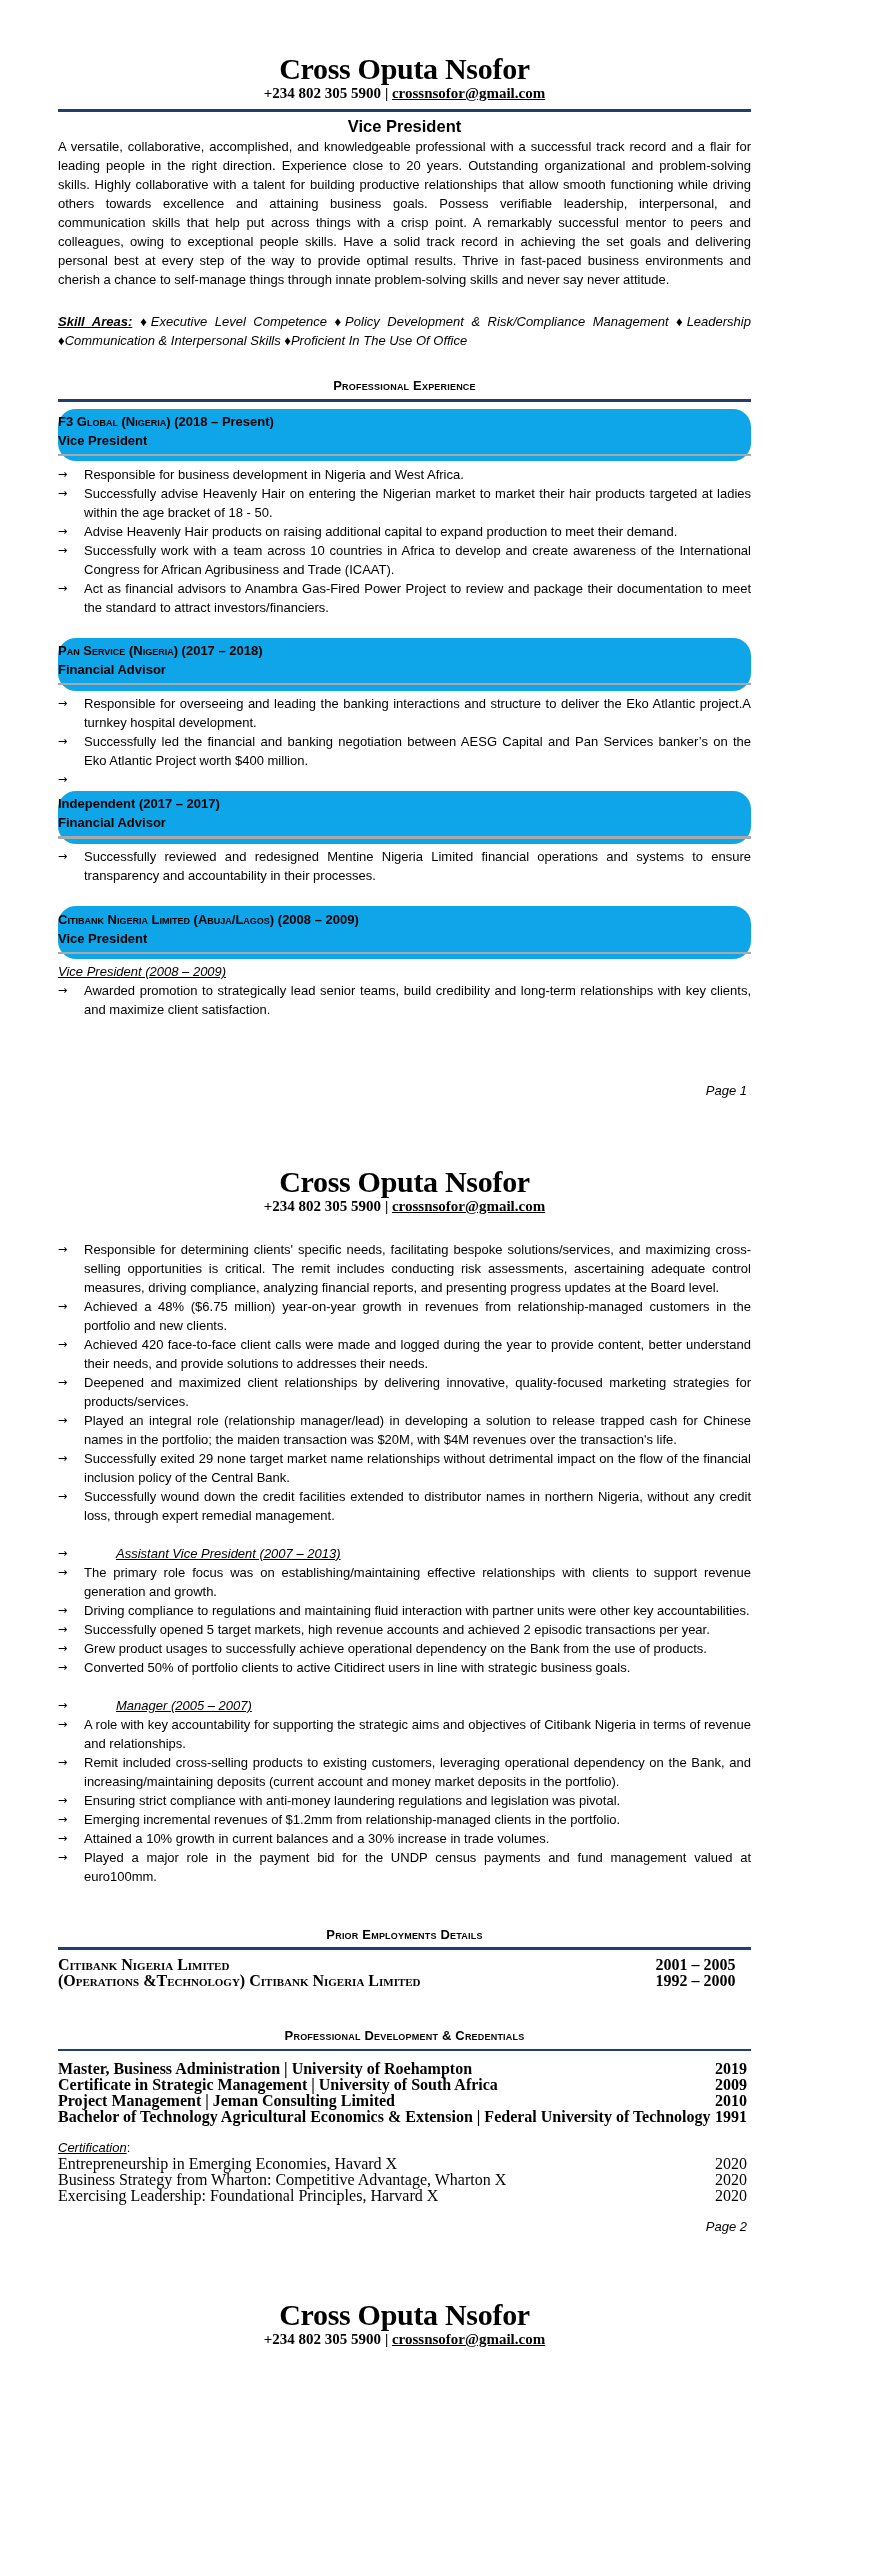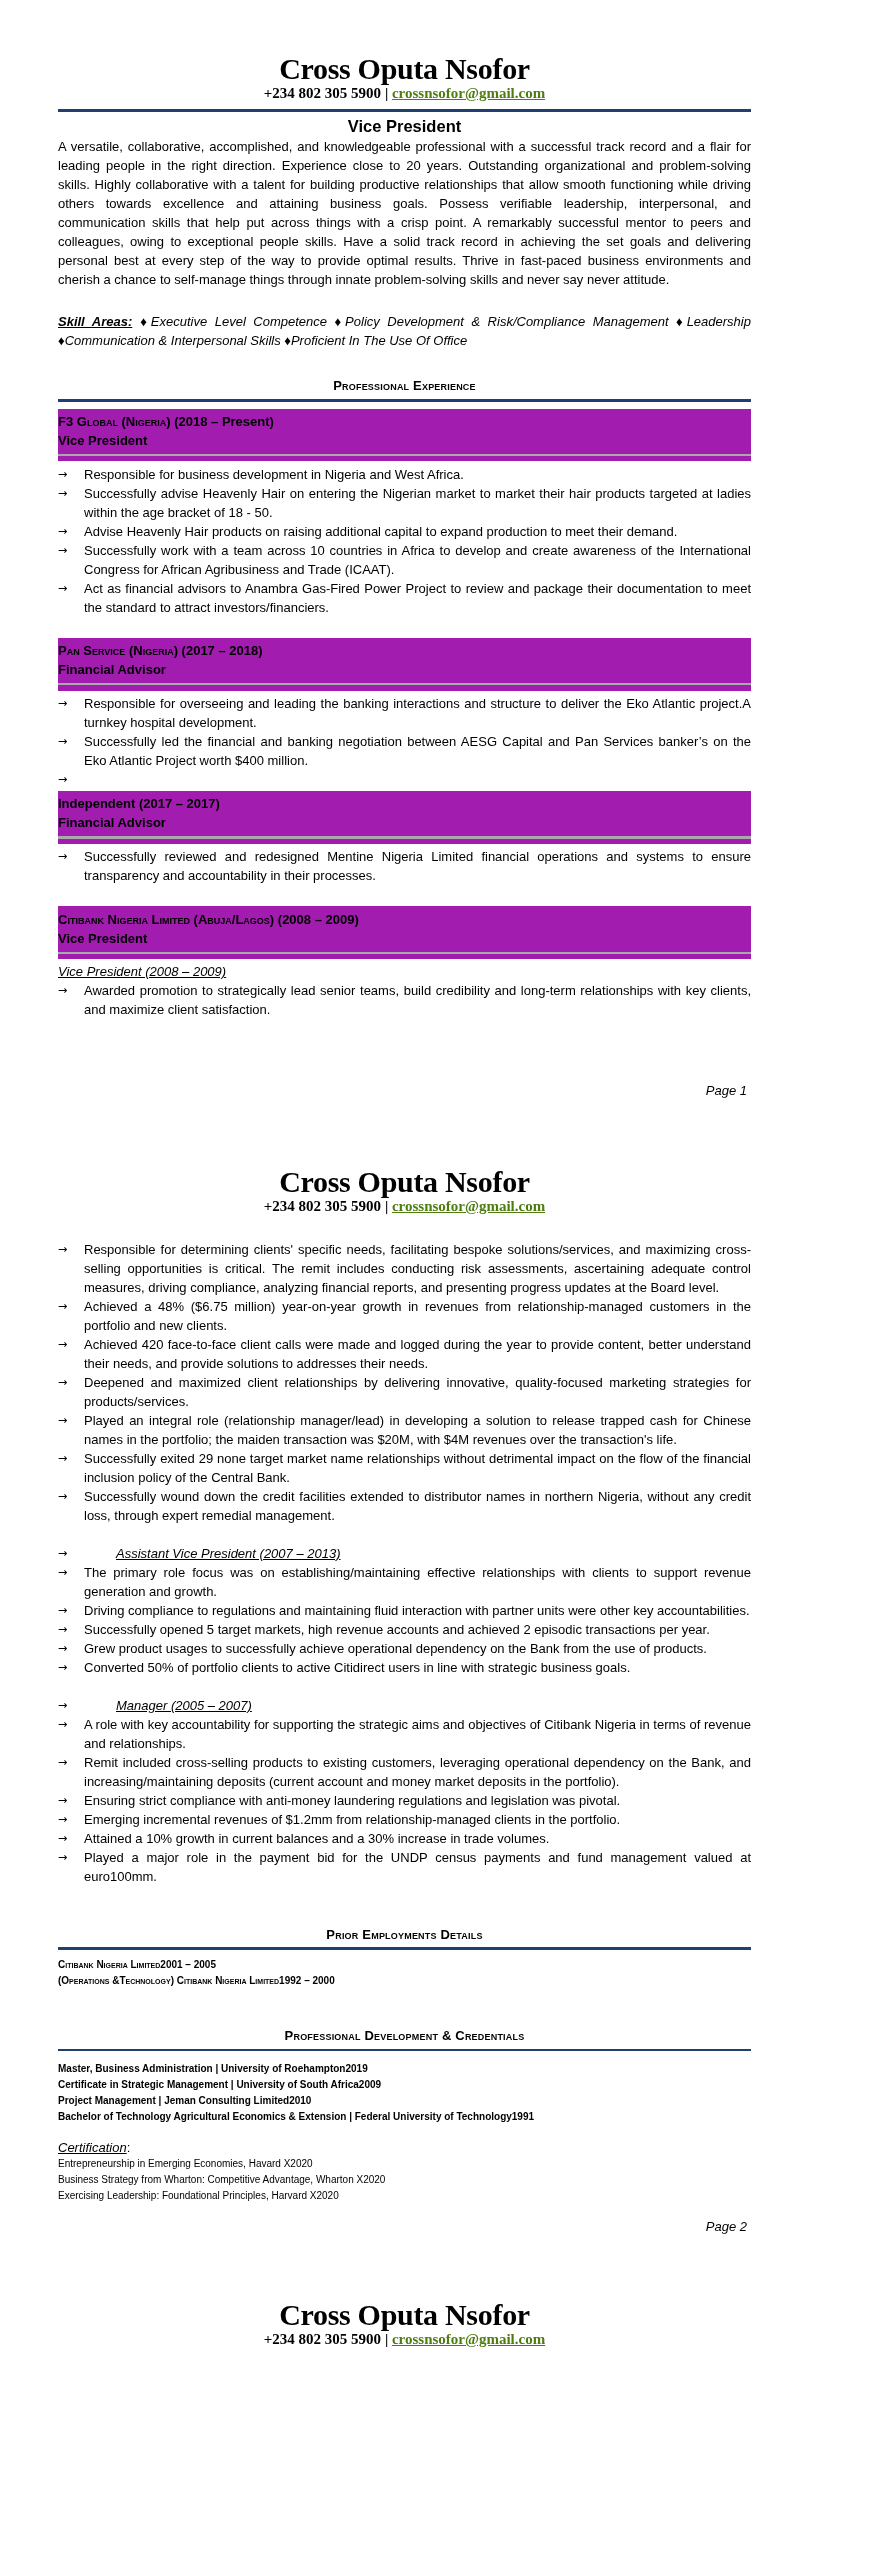--- a/index.html
+++ b/index.html
@@ -4,46 +4,46 @@
 <style>
   * { box-sizing: border-box; margin: 0; padding: 0; }
   html, body { width: 876px; background: #ffffff; }
   body { font-family: "Liberation Sans", sans-serif; color: #000; }
   .page { position: relative; width: 804px; height: 1133px; padding: 0 53px 0 58px; overflow: hidden; background:#fff; }
   .page.p1 { padding-top: 52px; }
   .page.p2, .page.p3 { padding-top: 32px; }
 
   .hdr-name { font-family: "Liberation Serif", serif; font-weight: bold; font-size: 30px; line-height: 33px; text-align: center; letter-spacing: -0.3px; }
   .hdr-contact { font-family: "Liberation Serif", serif; font-weight: bold; font-size: 15px; line-height: 17.5px; text-align: center; }
-  .hdr-contact a { color: #4d7c0f; text-decoration: underline; }
+  .hdr-contact a { color: #000000; text-decoration: underline; }
   .rule-blue { height: 3.1px; background: #1f3f6e; margin-top: 6.2px; }
 
   .headline { font-weight: bold; font-size: 16.5px; line-height: 20.6px; text-align: center; margin-top: 4.1px; }
   .summary { font-size: 13px; line-height: 19px; text-align: justify; margin-top: 1px; }
 
   .skills { font-size: 13px; line-height: 19px; text-align: justify; margin-top: 23px; font-style: italic; }
   .skills .lbl { font-weight: bold; text-decoration: underline; margin-right: 4.1px; }
 
   .sec-title { font-weight: bold; font-size: 13px; line-height: 15.5px; text-align: center; font-variant: small-caps; letter-spacing: 0.2px; }
   .sec-rule { height: 2.6px; background: #1f3f6e; margin-top: 5.2px; }
 
-  .job-box { background: #a21caf; padding: 3.1px 0 5.2px 0; margin-top: 7.2px; }
+  .job-box { background: #0ea5e9; padding: 3.1px 0 5.2px 0; margin-top: 7.2px; border-radius: 18px; }
   .job-box .company { font-weight: bold; font-size: 13px; line-height: 19px; }
   .job-box .company .co { font-variant: small-caps; }
   .job-box .title { font-weight: bold; font-size: 13px; line-height: 19px; }
   .job-box .inner-rule { height: 2.1px; background: #a9a9a9; margin-top: 4.1px; }
 
   ul.bl { list-style: none; margin-top: 3.1px; }
   ul.bl li { position: relative; padding-left: 26px; font-size: 13px; line-height: 19px; text-align: justify; }
   ul.bl li .arrow { position: absolute; left: 0; top: 0; font-family: "DejaVu Sans", sans-serif; font-size: 11.3px; }
   ul.bl li.role .txt { font-style: italic; text-decoration: underline; margin-left: 32px; }
   .gap { height: 19px; }
   .sub-role { font-size: 13px; line-height: 19px; font-style: italic; text-decoration: underline; margin-top: 3.1px; }
 
-  .row { display: flex; font-size: 10px; line-height: 16px; }
+  .row { display: flex; justify-content: space-between; font-size: 16px; line-height: 16px; font-family: Liberation Serif, serif; }
   .row.bold { font-weight: bold; }
   .row .co { font-variant: small-caps; }
   .row .yr { padding-right: 15.5px; }
   .row .yr2 { padding-right: 4.1px; }
   .cert-lbl { font-size: 13px; line-height: 16.5px; margin-top: 15px; }
   .cert-lbl span.u { font-style: italic; text-decoration: underline; }
 
   .page-num { position: absolute; right: 57px; font-style: italic; font-size: 13px; line-height: 15.5px; }
   .p1 .page-num { top: 1083px; }
   .p2 .page-num { top: 1086px; }

